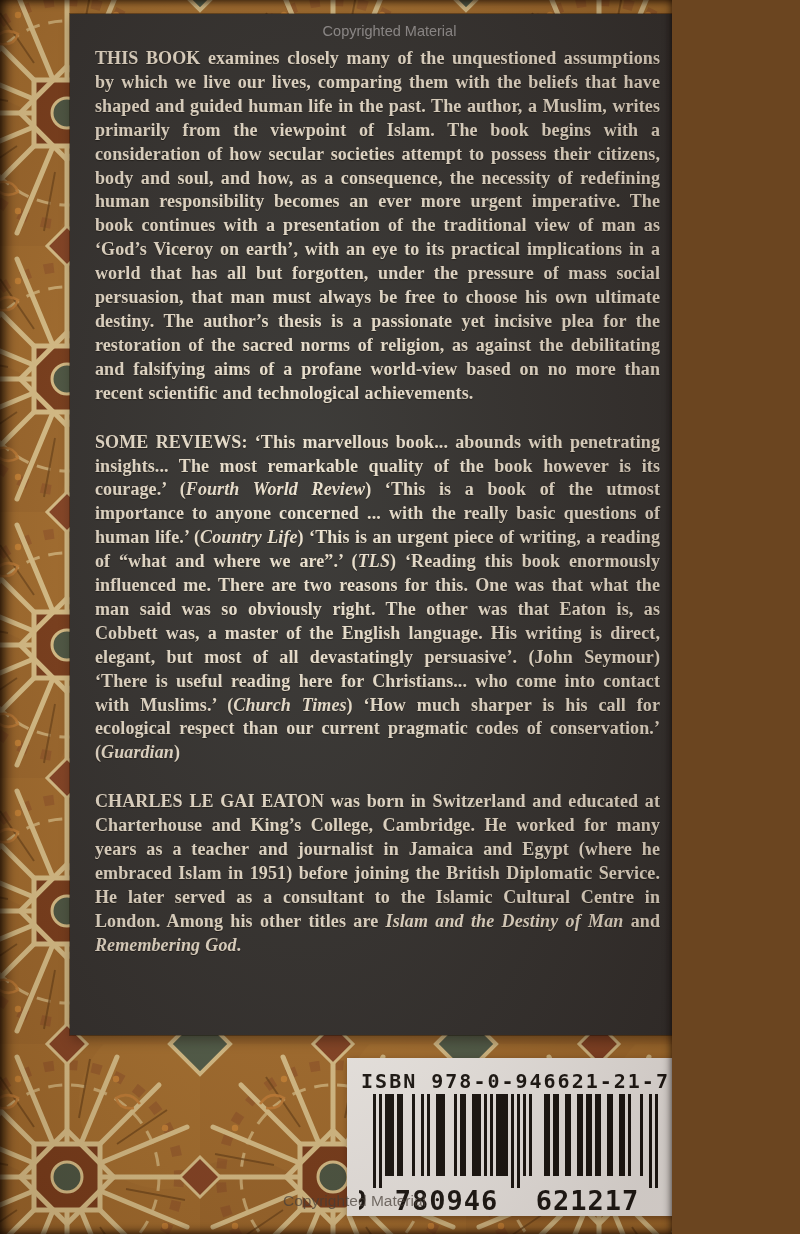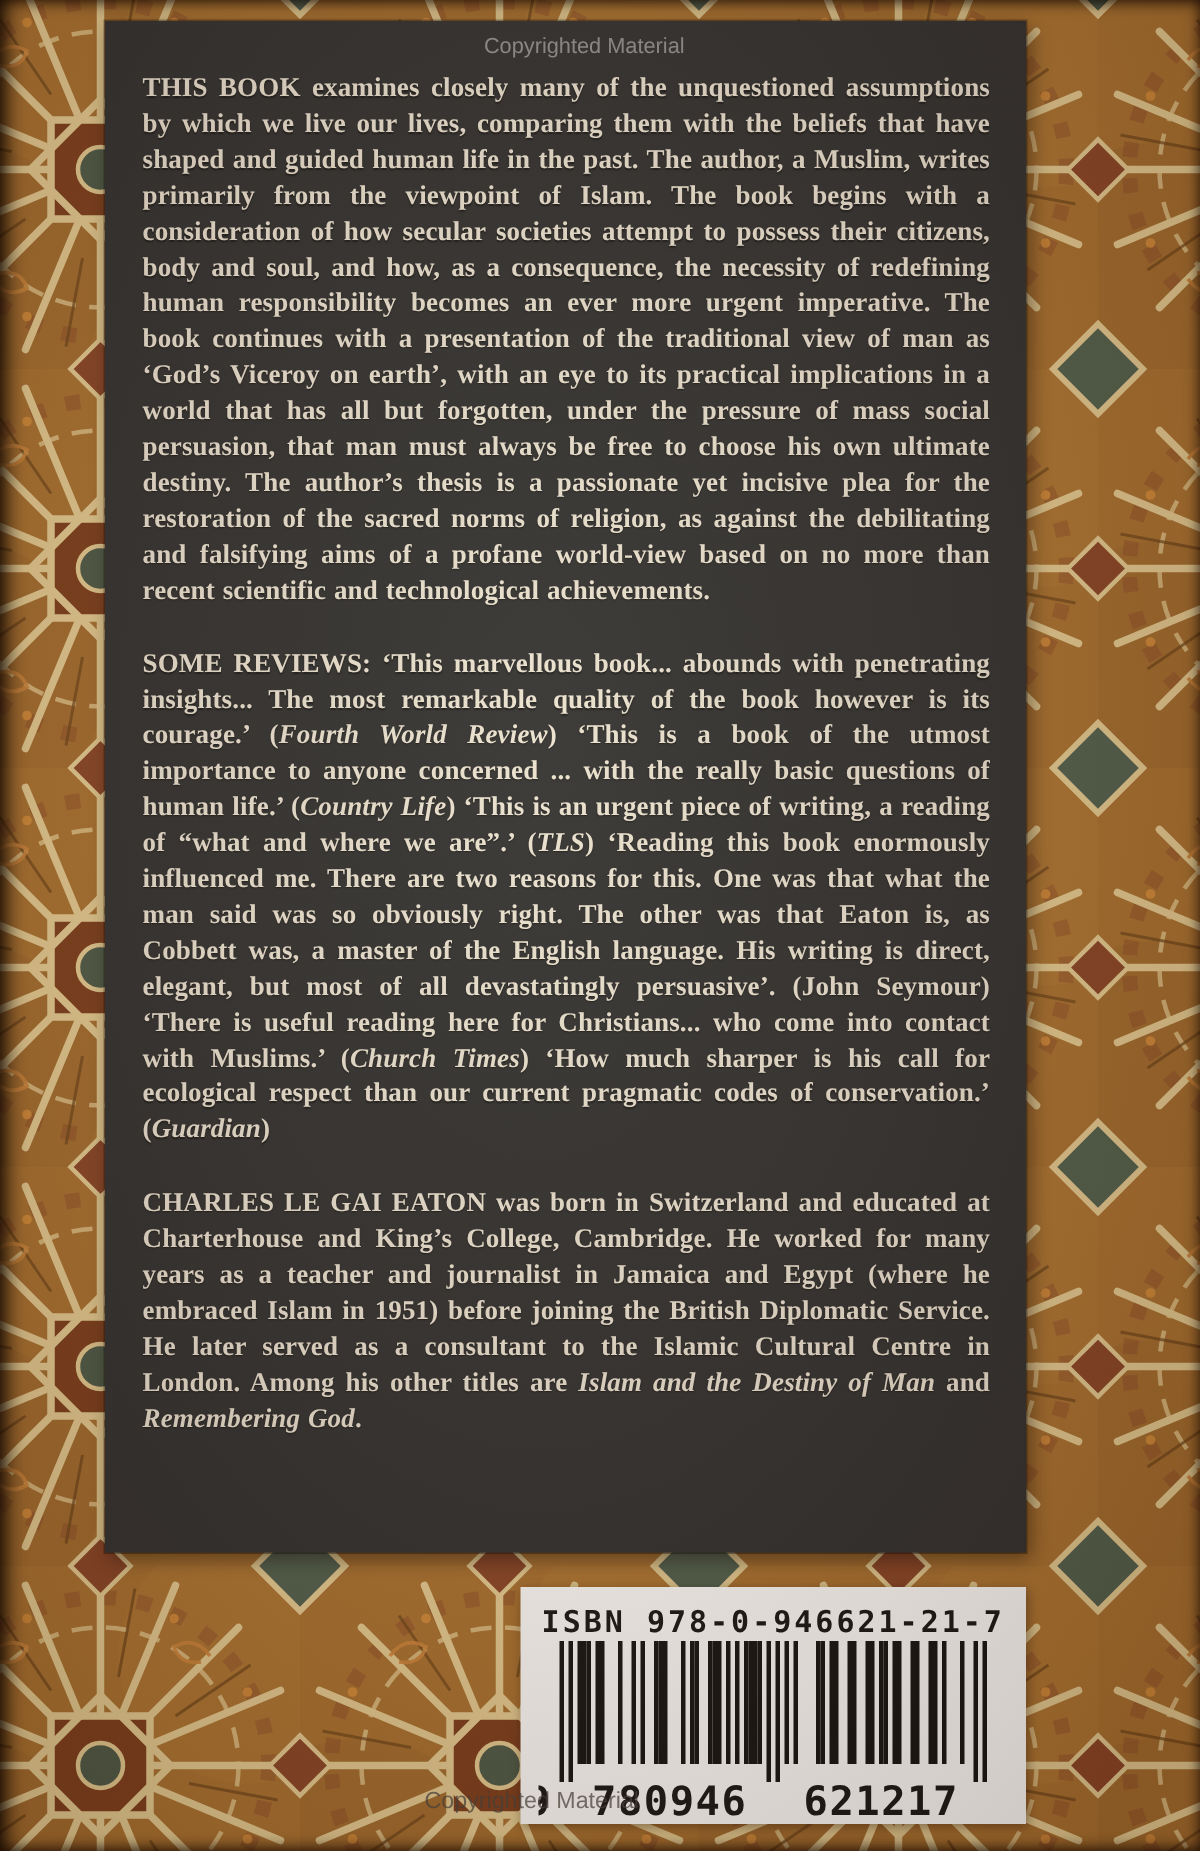--- a/index.html
+++ b/index.html
@@ -1,17 +1,17 @@
 <!DOCTYPE html>
 <html><head>
 <meta charset="utf-8">
 <style>
   html,body{margin:0;padding:0;background:#6b4520;}
   .page{
-    position:relative;width:800px;height:1234px;overflow:hidden;
+    position:relative;width:672px;height:1234px;overflow:hidden;
     background:#a8702f;
     font-family:"Liberation Serif","DejaVu Serif",serif;
   }
   .bg-svg{position:absolute;left:0;top:0;width:800px;height:1234px;display:block;}
   .vignette{
     position:absolute;left:0;top:0;right:0;bottom:0;pointer-events:none;z-index:4;
     background:radial-gradient(ellipse at 45% 40%, rgba(255,228,170,0.08), rgba(48,22,4,0.24) 92%);
     box-shadow:inset 9px 0 12px -4px rgba(15,6,0,.8),
                inset -5px 0 9px -4px rgba(15,6,0,.5),
                inset 0 6px 9px -4px rgba(15,6,0,.55),

